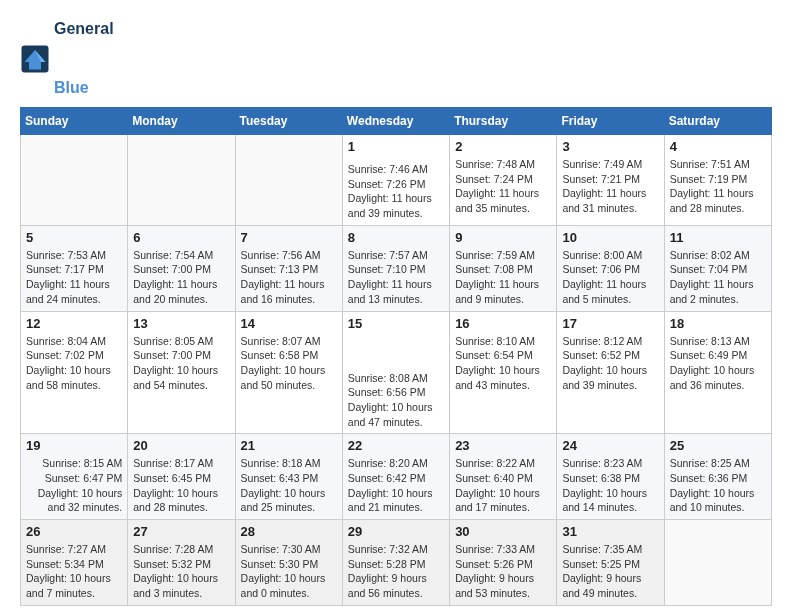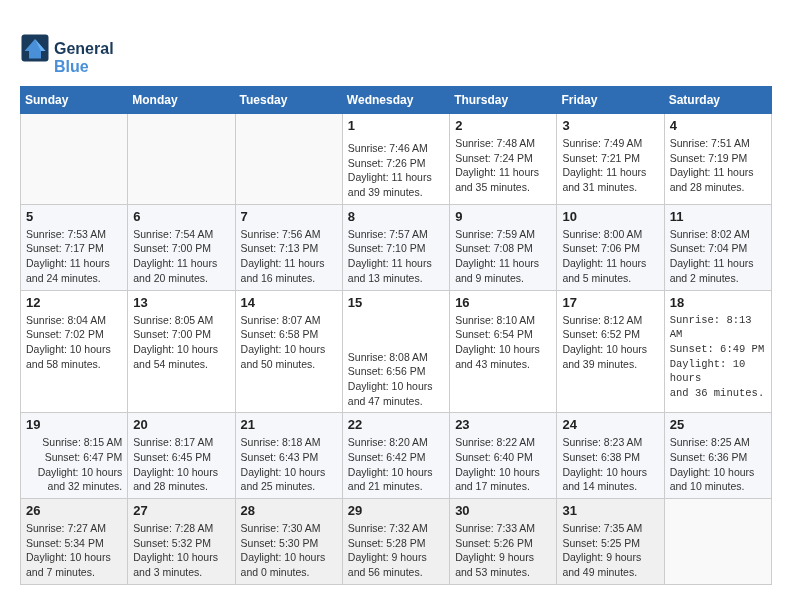--- a/index.html
+++ b/index.html
@@ -84,22 +84,22 @@
 <body>
 
 <div class="header-area">
   <div class="logo">
     <svg class="logo-icon" viewBox="0 0 40 40">
       <rect x="2" y="2" width="36" height="36" rx="4" fill="#1a3a5c"></rect>
       <polygon points="20,8 34,24 28,24 28,34 12,34 12,24 6,24" fill="#4a90d9"></polygon>
       <polygon points="20,8 34,24 28,24" fill="#6ab0f0"></polygon>
     </svg>
     <div>
-      <div style="font-size:16px;font-weight:bold;color:#1a3a5c;margin-top:20px;">General</div>
-      <div style="font-size:16px;font-weight:bold;color:#4a90d9;">Blue</div>
+      <div style="font-size:16px;font-weight:bold;color:#1a3a5c;">General</div>
+      <div style="font-size:16px;font-weight:bold;color:#4a90d9;margin-top:41px;">Blue</div>
     </div>
   </div>
 </div>
 
 <table class="calendar-table">
   <thead>
     <tr>
     <th>Sunday</th>
         <th>Monday</th>
         <th>Tuesday</th>
@@ -232,21 +232,21 @@
         </td>
         <td>
           <div class="cell-day">17</div>
           <div class="cell-info" style="white-space: pre-line;">Sunrise: 8:12 AM
 Sunset: 6:52 PM
 Daylight: 10 hours
 and 39 minutes.</div>
         </td>
         <td>
           <div class="cell-day">18</div>
-          <div class="cell-info" style="white-space: pre-line; font-family: Liberation Mono, monospace;">Sunrise: 8:13 AM
+          <div class="cell-info" style="white-space: pre-line;">Sunrise: 8:13 AM
 Sunset: 6:49 PM
 Daylight: 10 hours
 and 36 minutes.</div>
         </td>
       </tr>
       <tr>
         <td>
           <div class="cell-day">19</div>
           <div class="cell-info" style="white-space: pre-line; text-align: right;">Sunrise: 8:15 AM
 Sunset: 6:47 PM

